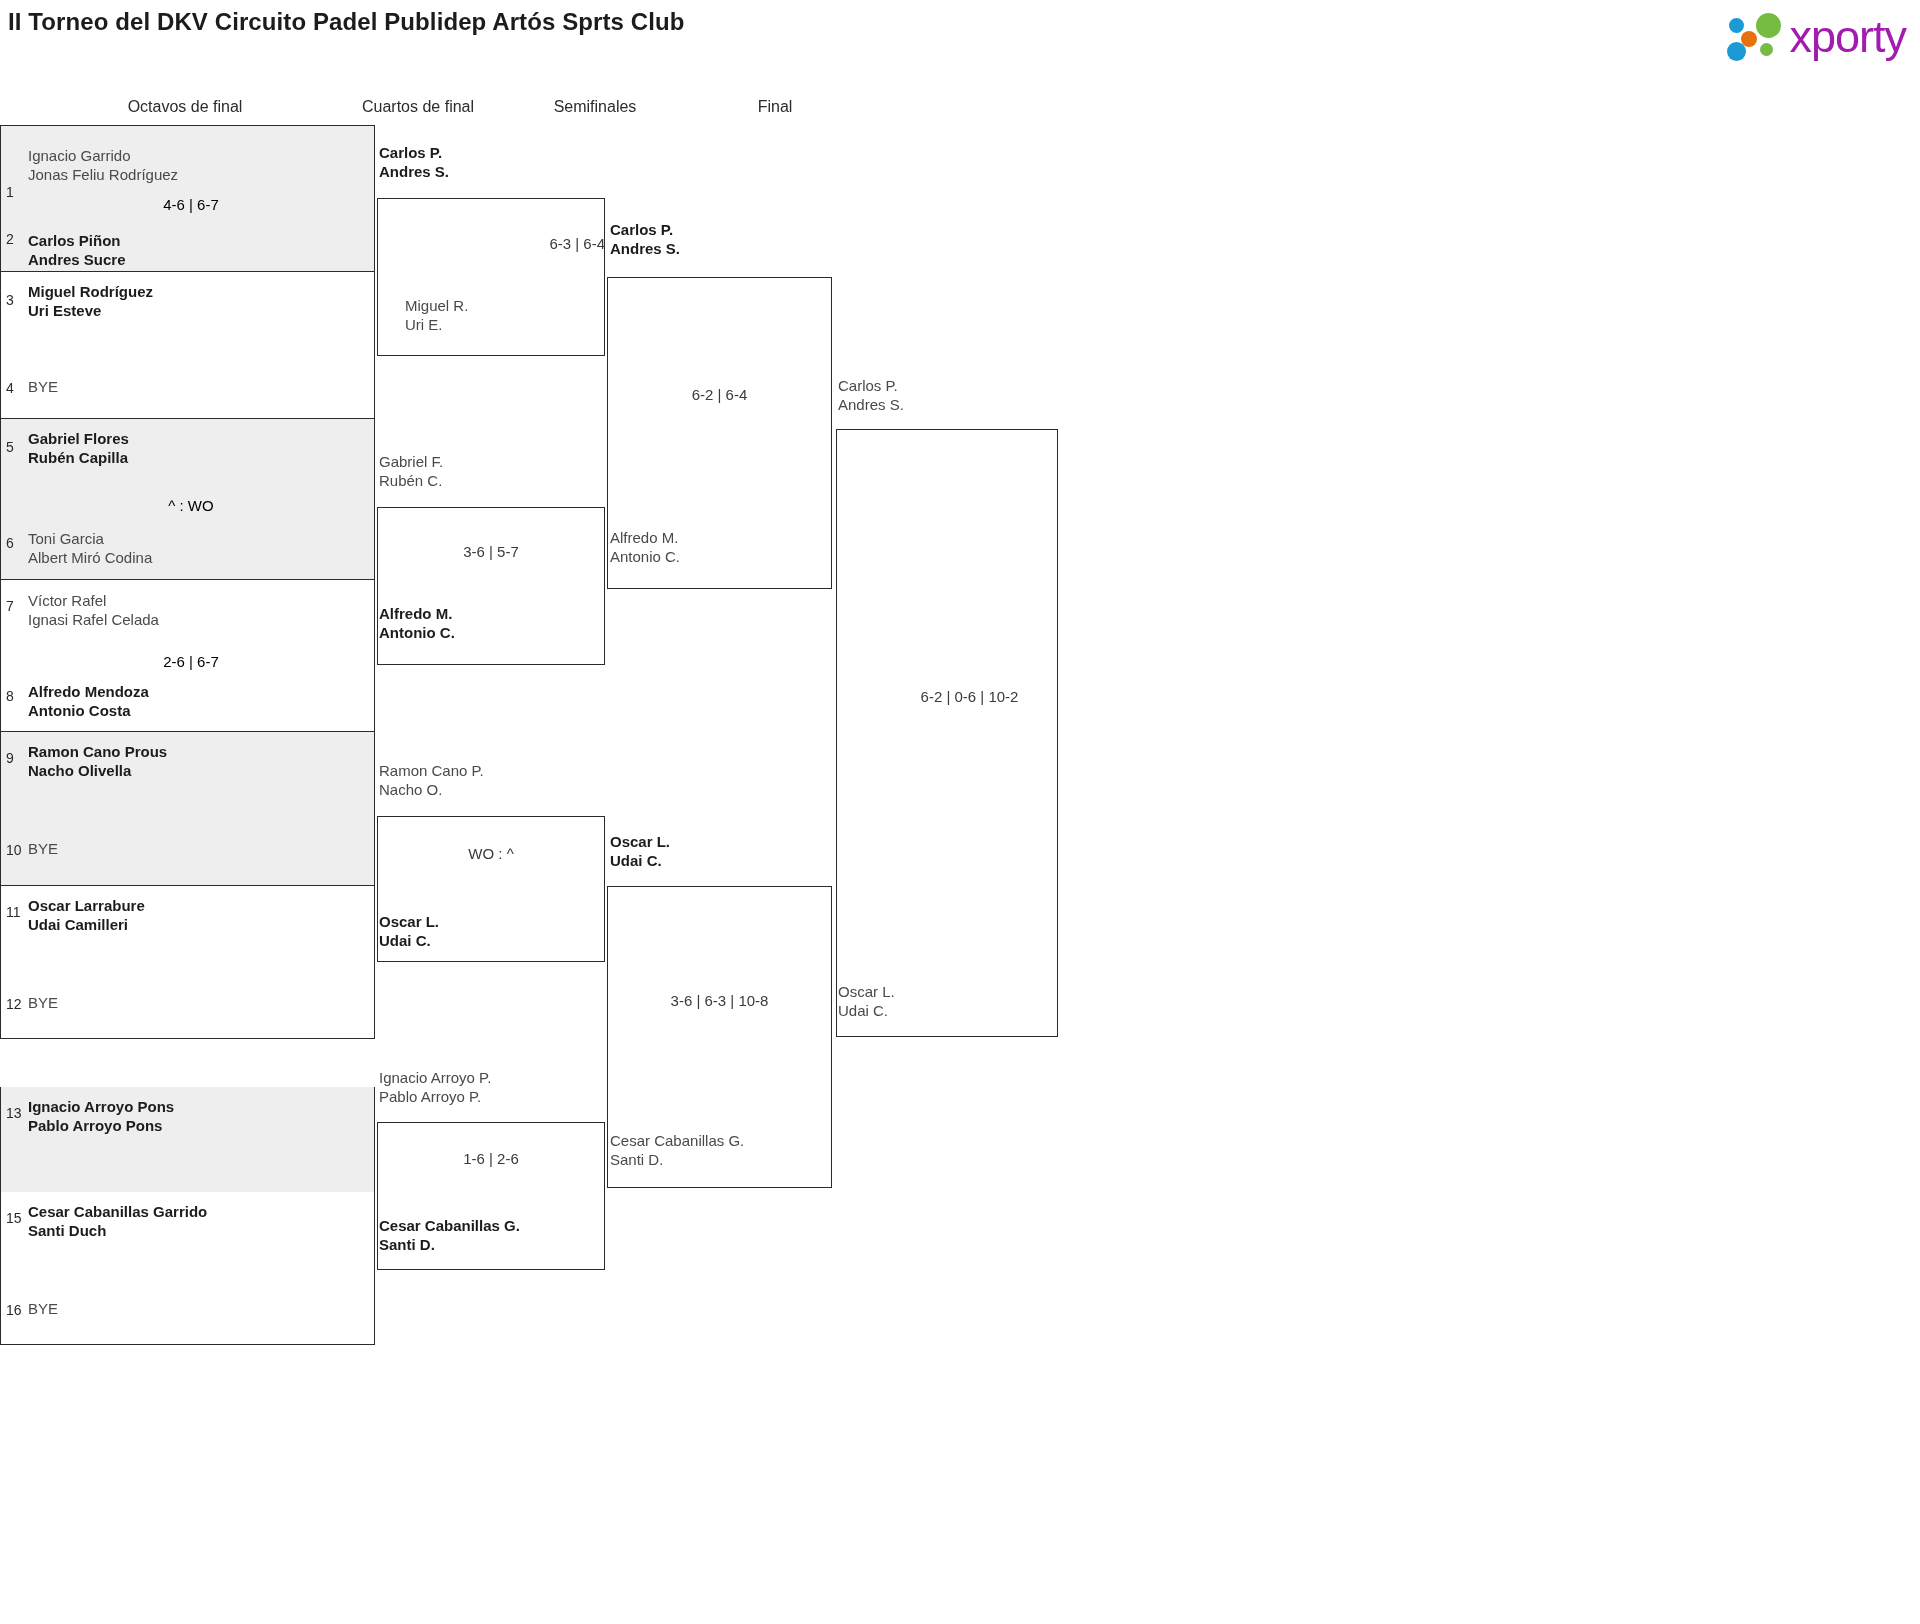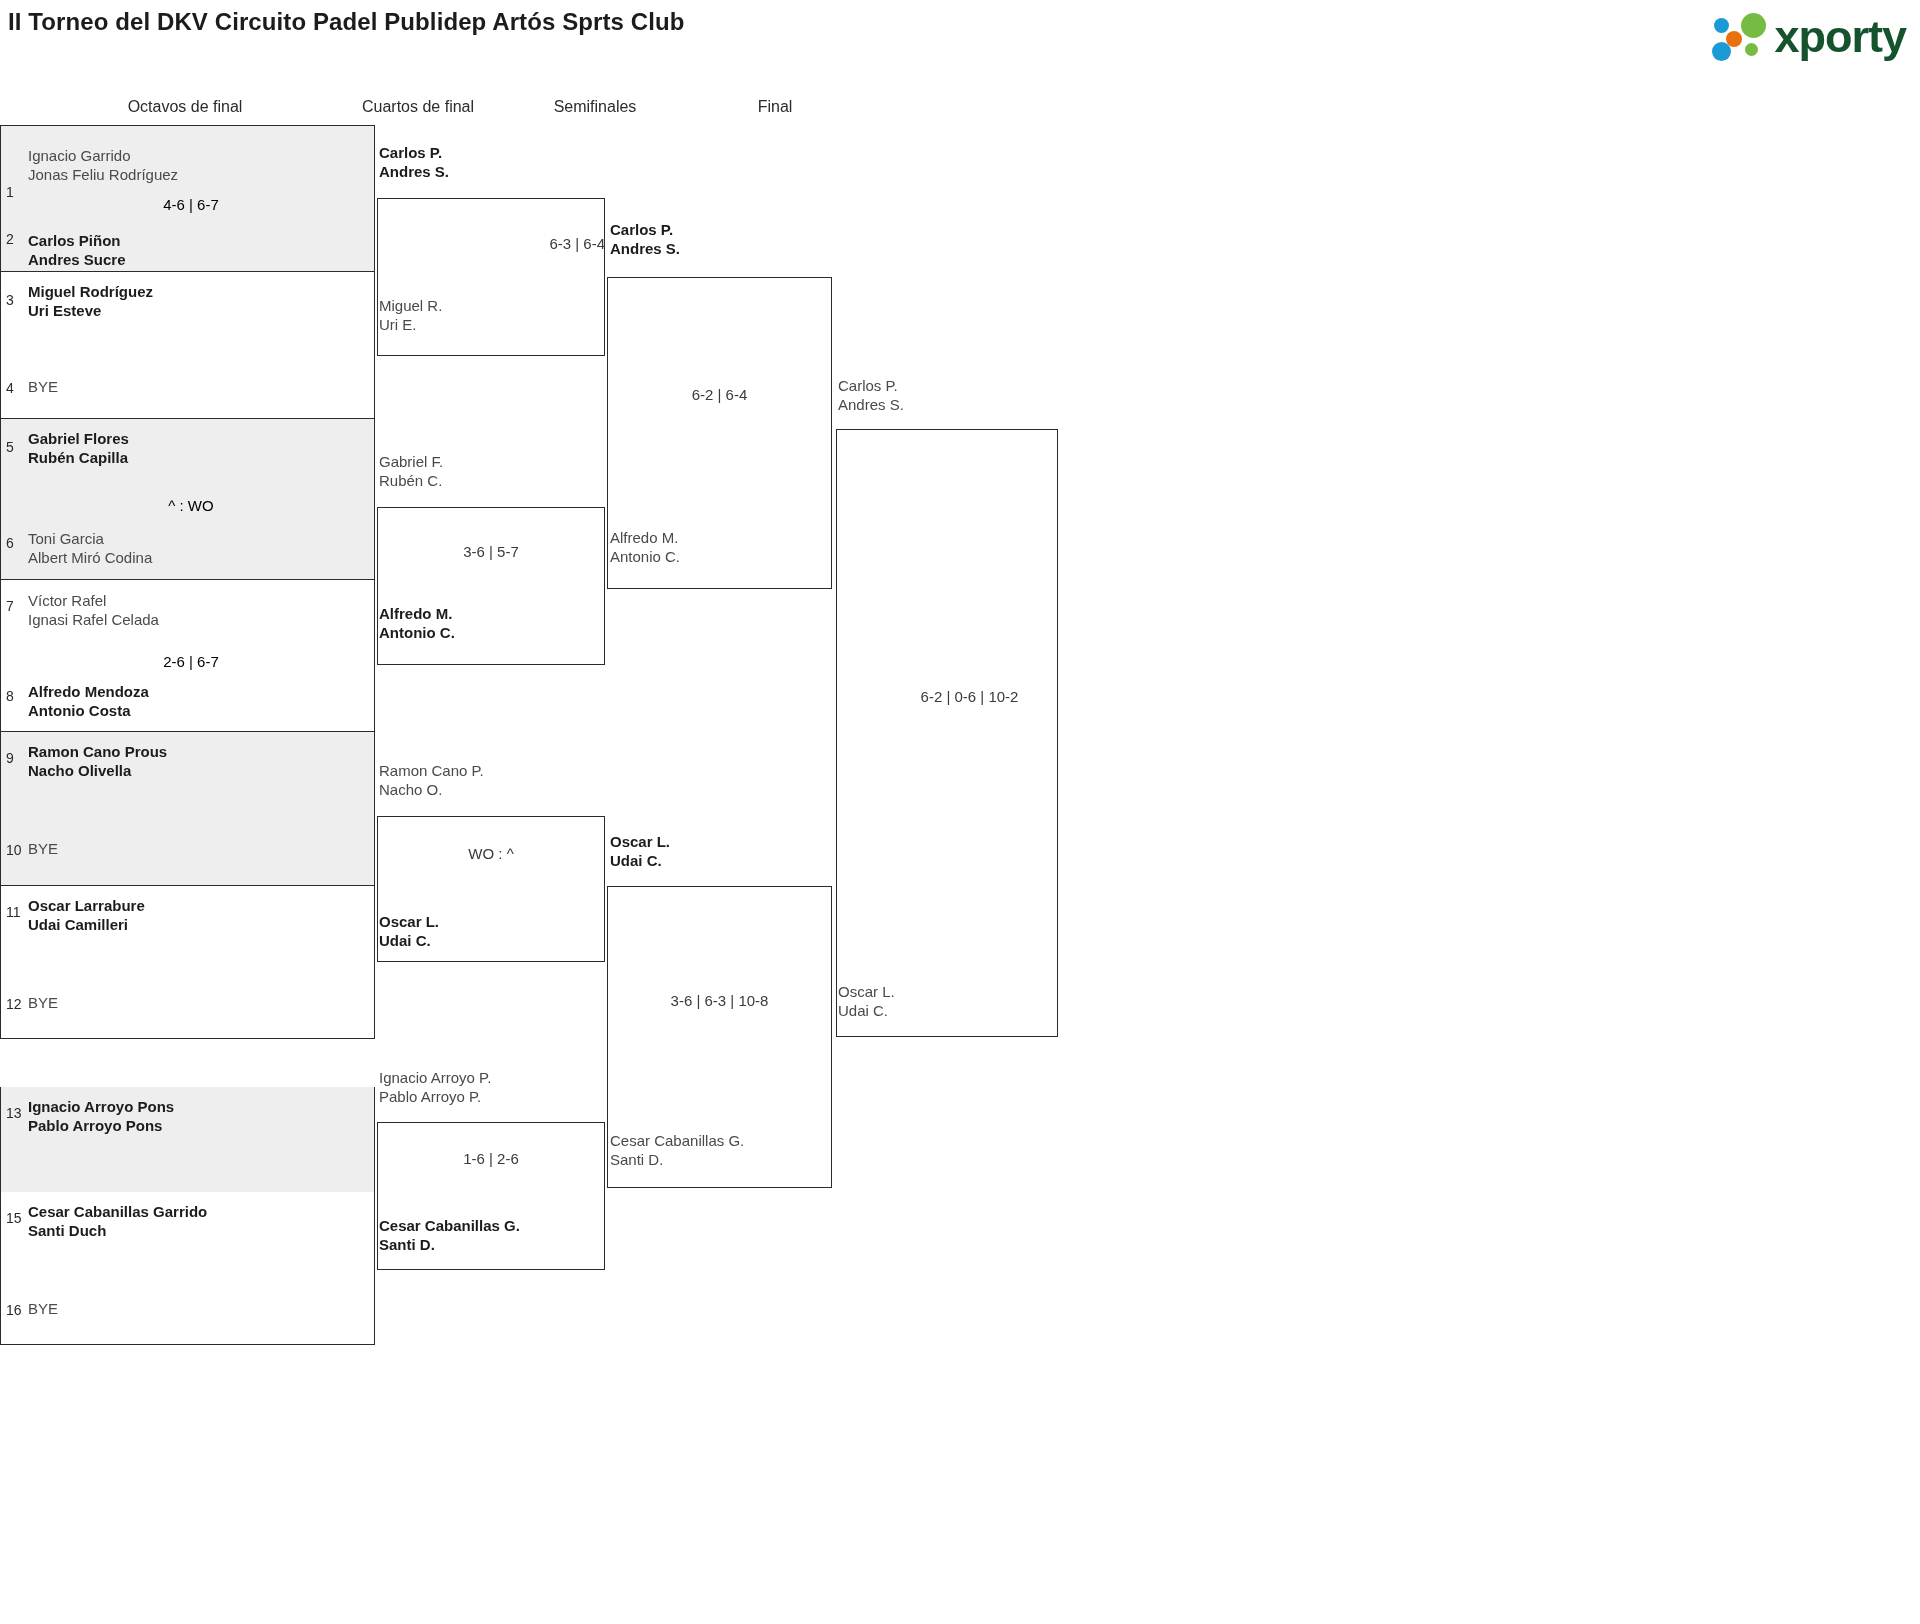--- a/index.html
+++ b/index.html
@@ -52,22 +52,22 @@
     border-radius: 50%;
     display: block;
   }
   .dot-blue-top   { width: 15px; height: 15px; left: 2px;  top: 7px;  background: #1b9ad6; }
   .dot-orange     { width: 16px; height: 16px; left: 14px; top: 20px; background: #e8700f; }
   .dot-blue-bot   { width: 19px; height: 19px; left: 0px;  top: 31px; background: #1b9ad6; }
   .dot-green-big  { width: 25px; height: 25px; left: 29px; top: 2px;  background: #76bc43; }
   .dot-green-sm   { width: 13px; height: 13px; left: 33px; top: 32px; background: #76bc43; }
   #brand-logo .word {
     font-size: 45px;
-    font-weight: 700;
-    color: #14532d;
+    font-weight: 400;
+    color: #a21caf;
     letter-spacing: -1px;
     line-height: 45px;
   }
 
   
   .round-header {
     position: absolute;
     font-size: 16px;
     font-weight: 400;
     color: #2b2b2b;
@@ -278,21 +278,21 @@
       <span class="ln">BYE</span>
     </div>
   </div>
 
   <div class="slot-team win" style="left:379px; top:143px;">
     <span class="ln">Carlos P.</span>
     <span class="ln">Andres S.</span>
   </div>
   <div class="conn-box" style="left:377px; top:198px; width:228px; height:158px;"></div>
   <div class="conn-score" style="left:377px; top:235px; width:228px;text-align:right;">6-3 | 6-4</div>
-  <div class="slot-team lose" style="left:379px; top:296px;">
+  <div class="slot-team lose" style="left:379px; top:296px;padding-left:26px;">
     <span class="ln">Miguel R.</span>
     <span class="ln">Uri E.</span>
   </div>
 
   <div class="slot-team lose" style="left:379px; top:452px;">
     <span class="ln">Gabriel F.</span>
     <span class="ln">Rubén C.</span>
   </div>
   <div class="conn-box" style="left:377px; top:507px; width:228px; height:158px;"></div>
   <div class="conn-score" style="left:377px; top:543px; width:228px;">3-6 | 5-7</div>

